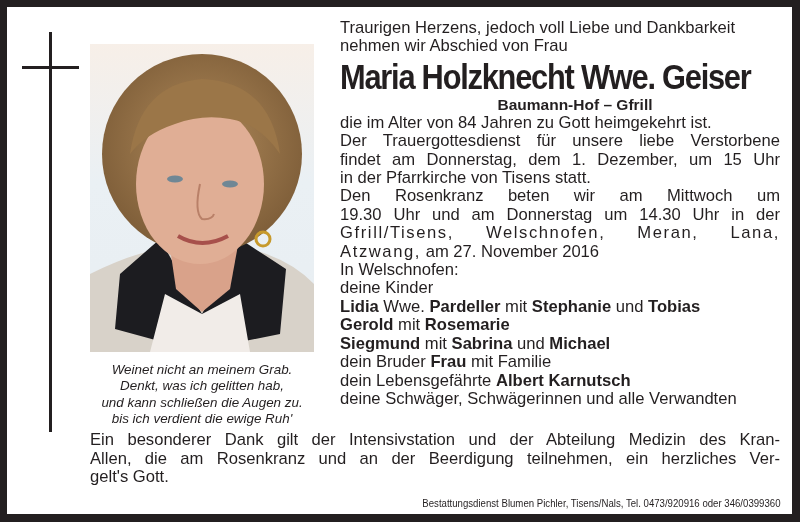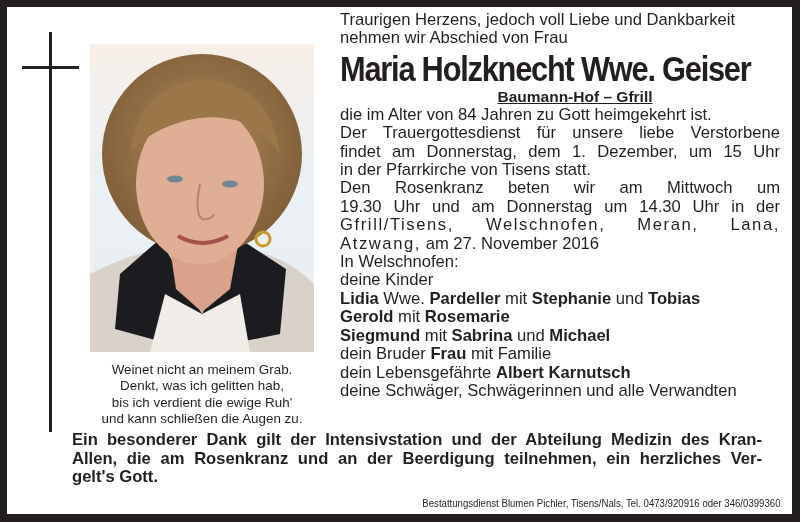--- a/index.html
+++ b/index.html
@@ -2,29 +2,29 @@
 <html><head>
 <meta charset="utf-8">
 <style>
   html, body { margin: 0; padding: 0; }
   body { width: 800px; height: 522px; background: #231f20; position: relative; overflow: hidden; font-family: "Liberation Sans", sans-serif; color: #231f20; }
   .card { position: absolute; left: 7px; top: 7px; width: 785px; height: 507px; background: #ffffff; }
   .cross-v { position: absolute; left: 42px; top: 25px; width: 3px; height: 400px; background: #231f20; }
   .cross-h { position: absolute; left: 15px; top: 59px; width: 57px; height: 3px; background: #231f20; }
   .photo { position: absolute; left: 83px; top: 37px; width: 224px; height: 308px; overflow: hidden; background: linear-gradient(180deg,#f7efe8 0%,#eaf0f4 45%,#e8eef2 100%); }
   .photo svg { display: block; }
-  .poem { position: absolute; left: 83px; top: 355px; width: 224px; text-align: center; font-size: 13.4px; line-height: 16.3px; }
-  .right { position: absolute; left: 333px; top: 4px; width: 440px; }
+  .poem { position: absolute; left: 83px; top: 355px; width: 224px; text-align: center; font-style: italic; font-size: 13.4px; line-height: 16.3px; }
+  .right { position: absolute; left: 333px; top: 12px; width: 440px; }
   .line { font-size: 16.6px; line-height: 18.4px; white-space: nowrap; }
   .just { text-align: justify; text-align-last: justify; white-space: normal; }
   .name { font-family: "Liberation Sans", sans-serif; font-weight: bold; font-size: 35px; line-height: 38px; letter-spacing: -1.4px; transform: scaleX(0.88); transform-origin: left top; white-space: nowrap; margin-top: 2px; }
-  .sub { font-weight: bold; font-size: 15.5px; line-height: 18px; text-align: center; padding-left: 30px; text-decoration: underline; }
+  .sub { font-weight: bold; font-size: 15.5px; line-height: 18px; text-align: center; padding-left: 30px; }
   .spaced { letter-spacing: 1.6px; text-align: center; }
   b { font-weight: bold; }
-  .bottom { position: absolute; left: 65px; top: 424px; width: 690px; font-weight: bold; }
+  .bottom { position: absolute; left: 83px; top: 424px; width: 690px; }
   .bottom .line { font-size: 16.6px; line-height: 18.6px; }
   .funeral { position: absolute; right: 12px; top: 490px; font-size: 11.2px; transform: scaleX(0.86); transform-origin: right top; white-space: nowrap; }
 </style>
 </head>
 <body>
 
 <div class="card">
 
   <div class="cross-v"></div>
   <div class="cross-h"></div>
@@ -59,22 +59,22 @@
 
       <path d="M88 192 Q112 206 138 192" stroke="#a7504b" stroke-width="4" fill="none"></path>
 
       <circle cx="173" cy="195" r="7" fill="none" stroke="#c79a2c" stroke-width="3"></circle>
     </svg>
   </div>
 
   <div class="poem">
     <div>Weinet nicht an meinem Grab.</div>
     <div>Denkt, was ich gelitten hab,</div>
+    <div>und kann schließen die Augen zu.</div>
     <div>bis ich verdient die ewige Ruh'</div>
-    <div>und kann schließen die Augen zu.</div>
   </div>
 
   <div class="right">
     <div class="line">Traurigen Herzens, jedoch voll Liebe und Dankbarkeit</div>
     <div class="line">nehmen wir Abschied von Frau</div>
     <div class="name">Maria Holzknecht Wwe. Geiser</div>
     <div class="sub">Baumann-Hof – Gfrill</div>
     <div class="line">die im Alter von 84 Jahren zu Gott heimgekehrt ist.</div>
 
     <div class="line just">Der Trauergottesdienst für unsere liebe Verstorbene</div>

